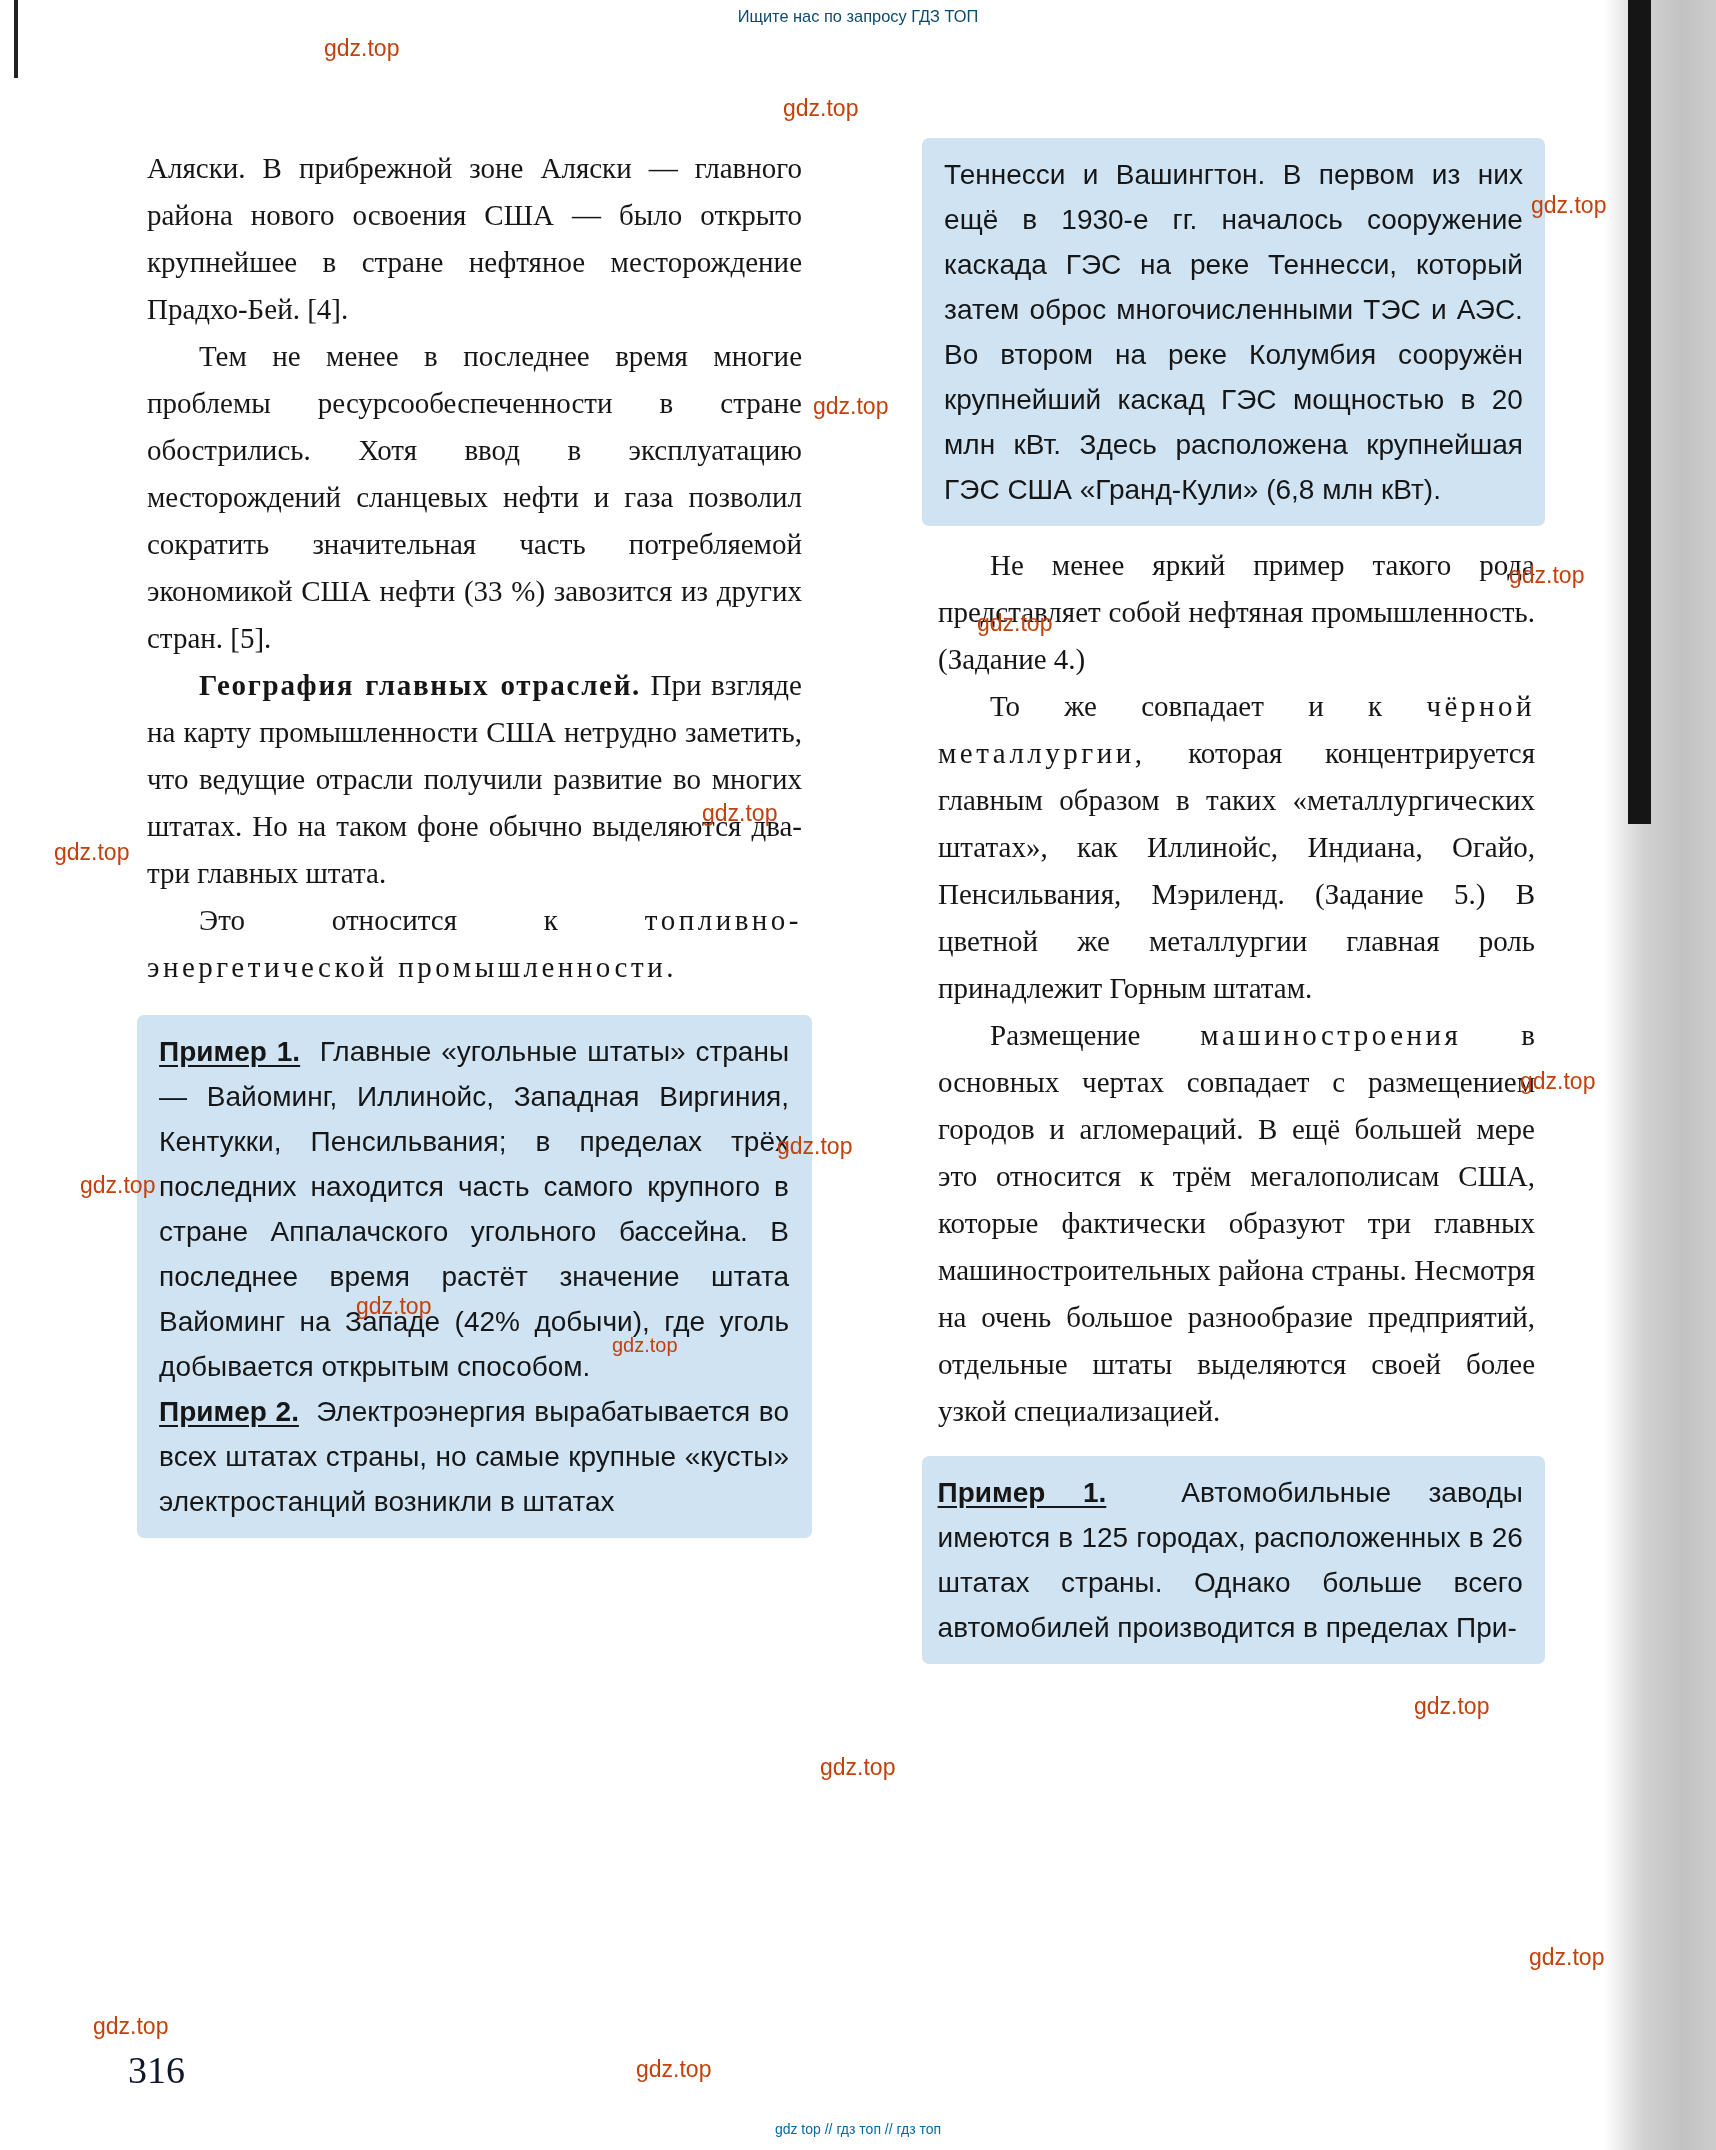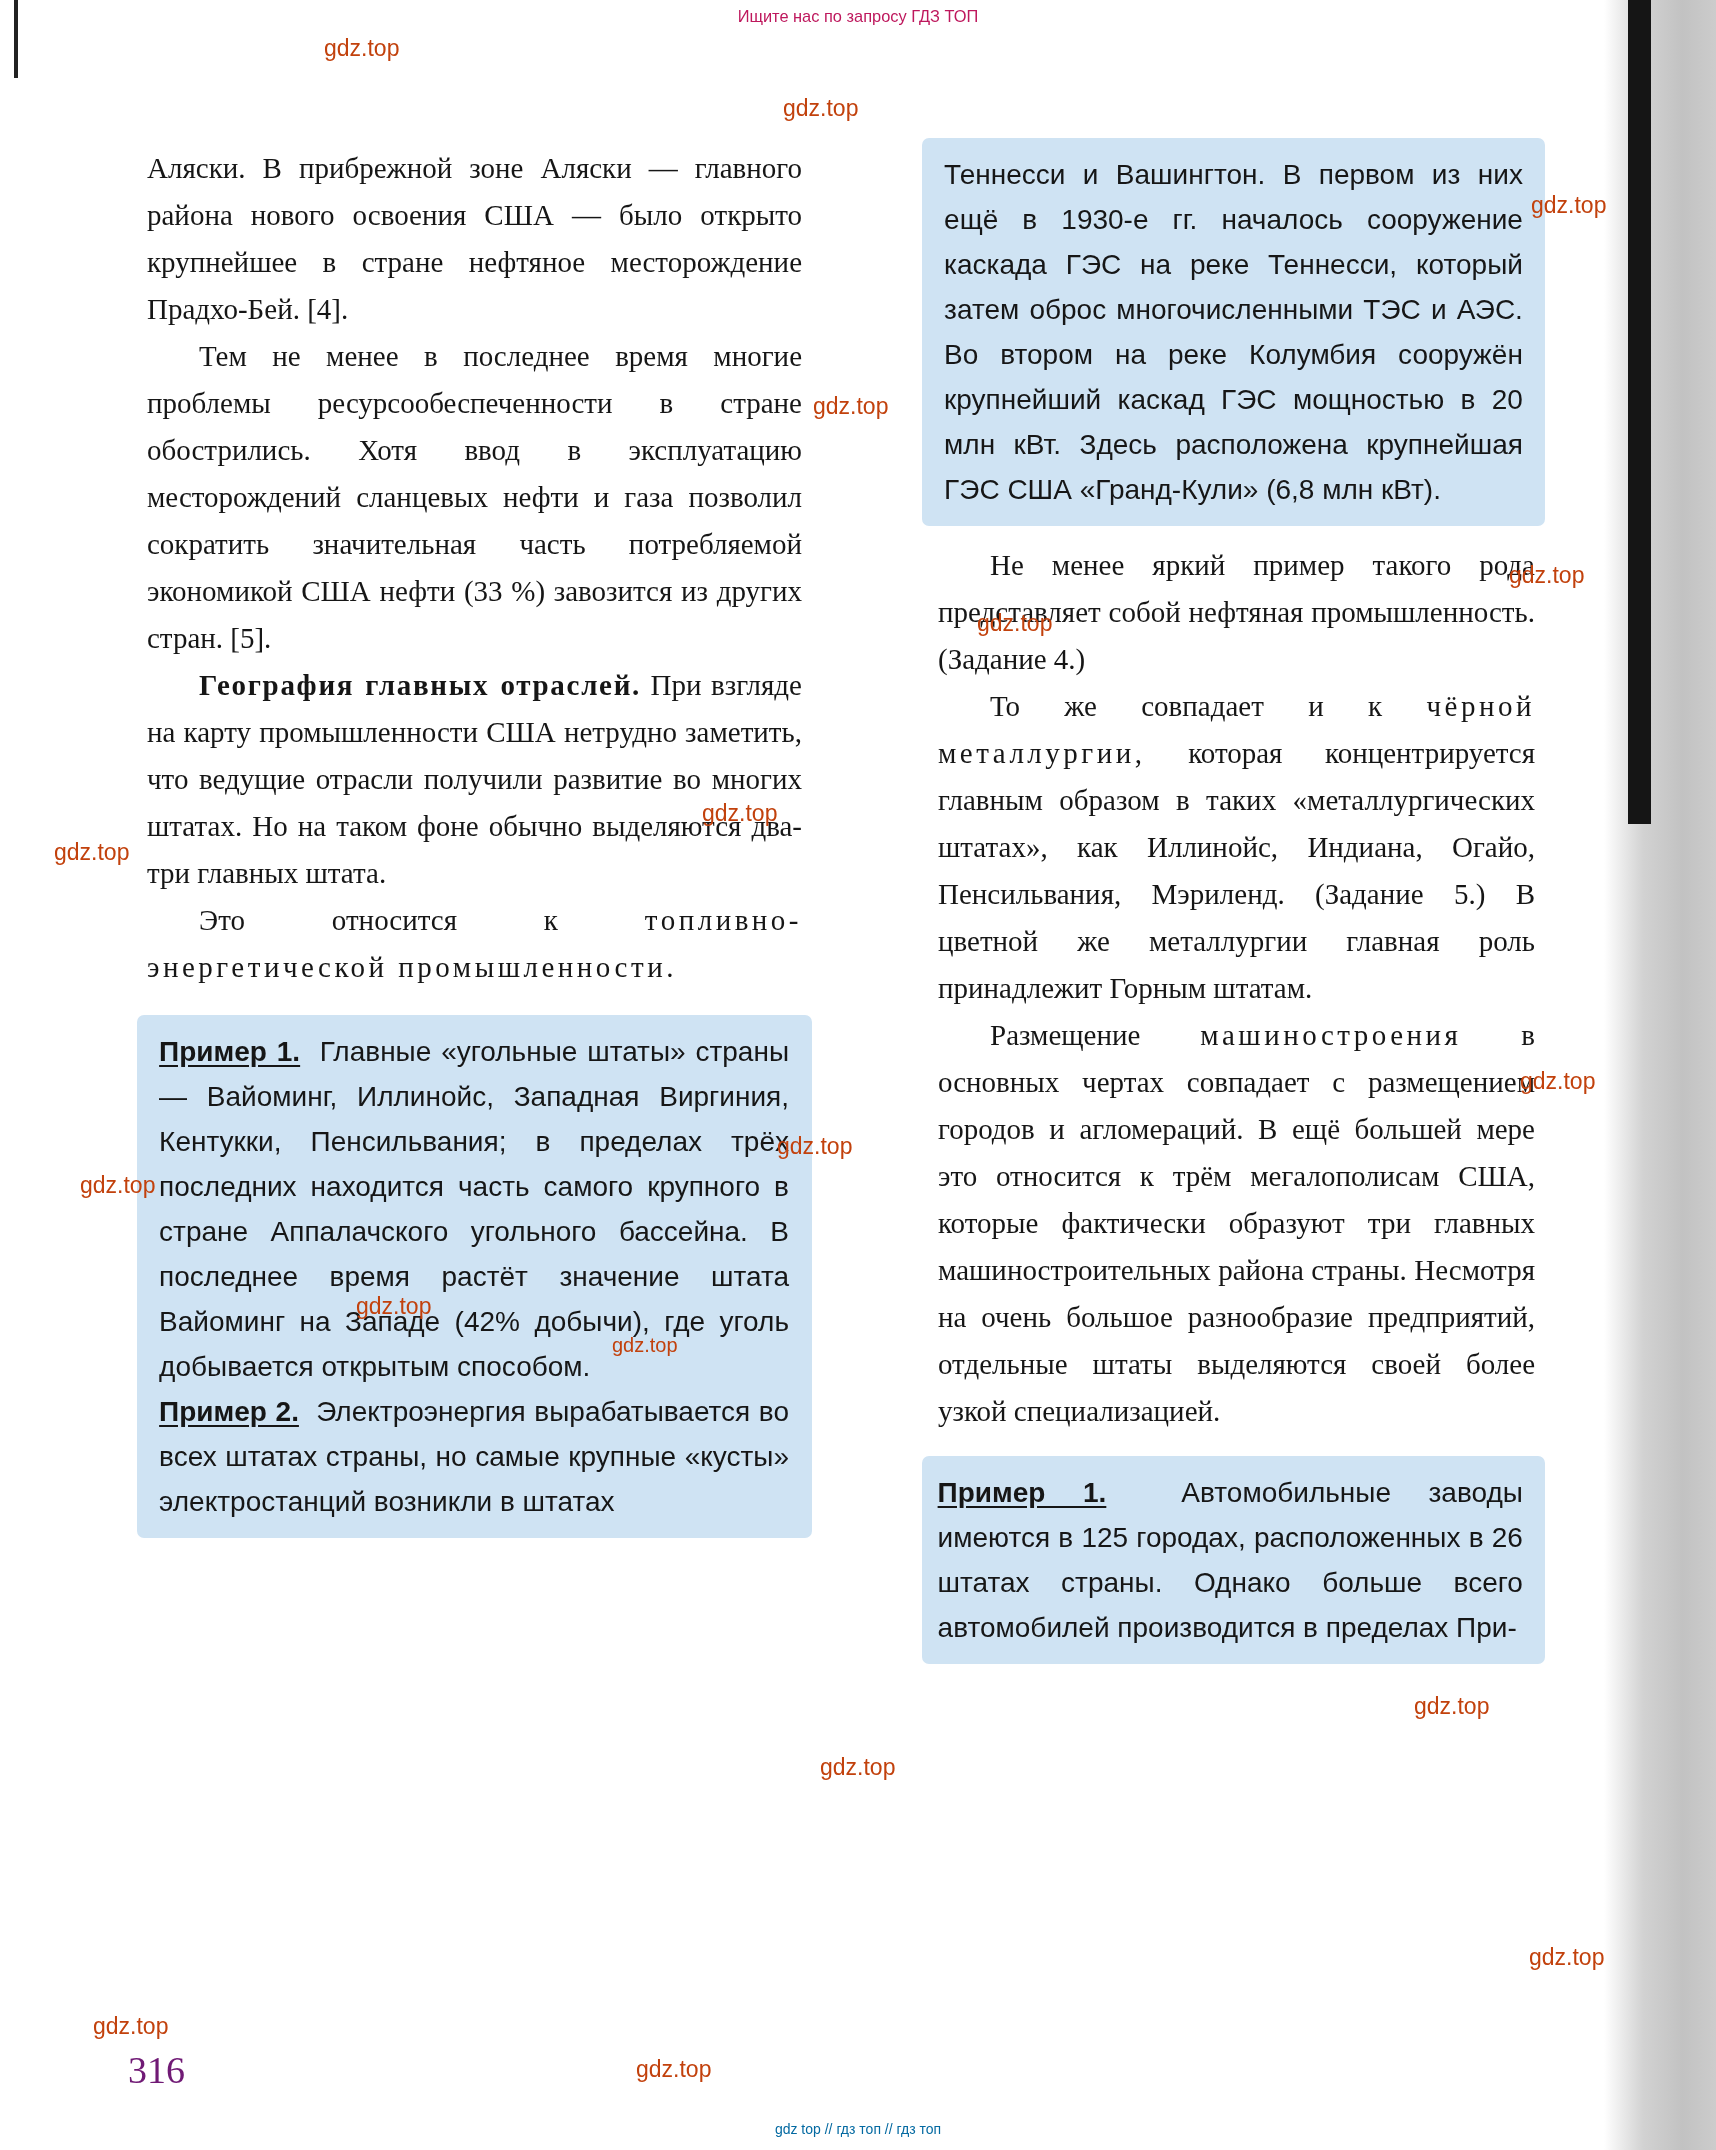--- a/index.html
+++ b/index.html
@@ -9,21 +9,21 @@
     width:1716px; height:2151px;
     background:#ffffff;
     overflow:hidden;
     font-family:"Liberation Serif", serif;
     color:#161616;
   }
   
   .top-link {
     position:absolute; top:7px; left:50%; transform:translateX(-50%);
     font-family:"Liberation Sans", sans-serif;
-    font-size:16.4px; color:#be185d; text-decoration:none; white-space:nowrap;
+    font-size:16.4px; color:#0c4a6e; text-decoration:none; white-space:nowrap;
   }
   
   .col { position:absolute; text-align:justify; }
   .col-left  { left:147px; top:145px; width:655px; font-size:29px; line-height:47px; }
   .col-right { left:938px; top:138px; width:597px; font-size:29px; line-height:47px; }
   .para { text-align:justify; }
   .para.indent { text-indent:52px;font-family:Liberation Serif, serif; }
   .lead-bold { font-weight:bold; letter-spacing:1.7px; }
   .spaced { letter-spacing:3.5px; }
   
@@ -43,21 +43,21 @@
   
   .wm {
     position:absolute;
     font-family:"Liberation Sans", sans-serif;
     font-size:23px; color:#c2410c; white-space:nowrap;
     z-index:5;
   }
   
   .page-number {
     position:absolute; left:128px; top:2048px;
-    font-size:38px; color:#701a75; font-family:"Liberation Serif", serif;
+    font-size:38px; color:#0f172a; font-family:"Liberation Serif", serif;
   }
   .footer-link {
     position:absolute; top:2121px; left:50%; transform:translateX(-50%);
     font-family:"Liberation Sans", sans-serif;
     font-size:14px; color:#0369a1; text-decoration:none; white-space:nowrap;
   }
   
   .edge-shadow {
     position:absolute; right:0; top:0; width:112px; height:2151px;
     background:linear-gradient(to right, #ffffff 0%, #d2d2d2 35%, #c2c2c2 70%, #cccccc 100%);

